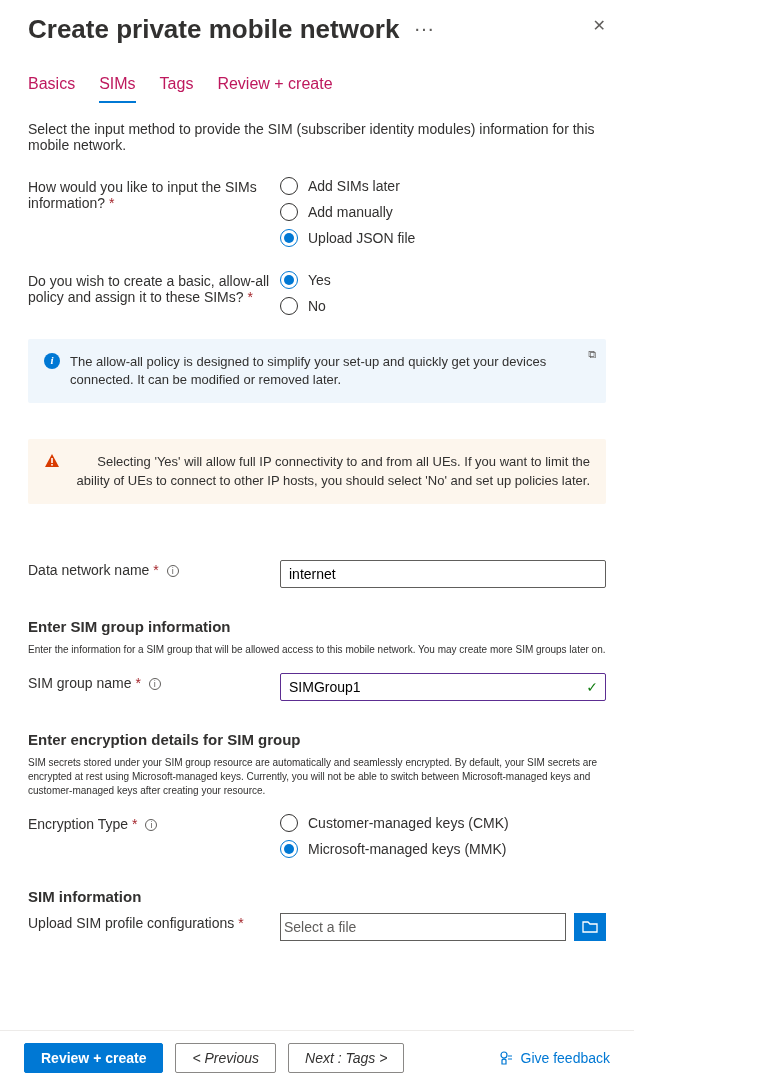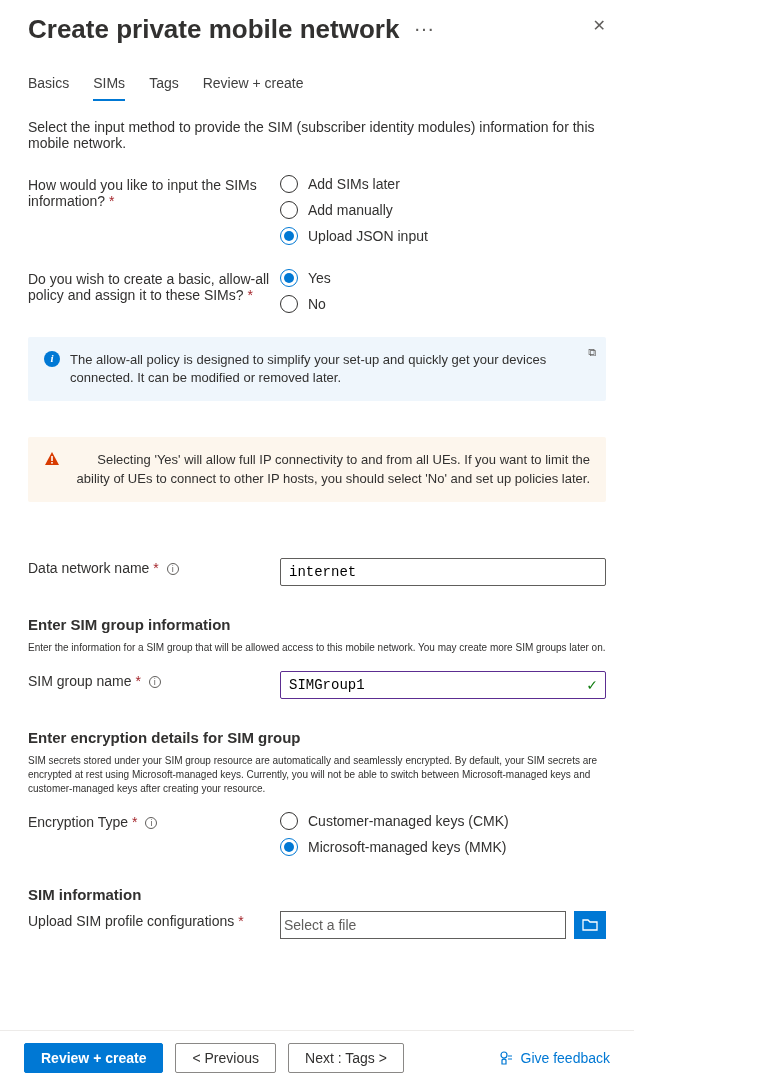--- a/index.html
+++ b/index.html
@@ -4,21 +4,21 @@
 <style>
   * { box-sizing: border-box; }
   html, body { margin: 0; padding: 0; font-family: "Segoe UI", -apple-system, sans-serif; font-size: 14px; color: #323130; background: #fff; }
   .page { width: 634px; min-height: 1085px; position: relative; display: flex; flex-direction: column; }
   .header { display: flex; align-items: flex-start; justify-content: space-between; padding: 14px 24px 0 28px; }
   .header h1 { font-size: 26px; font-weight: 600; margin: 0; display: flex; align-items: center; gap: 16px; }
   .ellipsis { font-size: 14px; color: #605e5c; letter-spacing: 2px; cursor: pointer; }
   .close-x { font-size: 16px; color: #605e5c; cursor: pointer; padding: 4px; line-height: 1; }
   .content { padding: 30px 28px 20px 28px; flex: 1; overflow: auto; }
   .tabs { display: flex; gap: 24px; border-bottom: 0; margin-bottom: 18px; }
-  .tab { padding: 0 0 8px 0; cursor: pointer; color: #404040; font-size: 14px; }
+  .tab { padding: 0 0 8px 0; cursor: pointer; color: #be185d; font-size: 16px; }
   .tab.active { border-bottom: 2px solid #0078d4; font-weight: 400; }
   .intro { margin: 0 0 24px 0; font-size: 14px; color: #323130; }
   .form-row { display: flex; align-items: flex-start; margin-bottom: 12px; }
   .form-label { width: 252px; flex-shrink: 0; padding-top: 2px; font-size: 14px; color: #323130; }
   .req { color: #a4262c; }
   .info-icon { display: inline-block; width: 12px; height: 12px; border: 1px solid #605e5c; border-radius: 50%; text-align: center; line-height: 11px; font-size: 9px; color: #605e5c; margin-left: 4px; vertical-align: middle; }
   .radio-group { display: flex; flex-direction: column; gap: 8px; text-align: right; }
   .radio-item { display: flex; align-items: center; gap: 10px; cursor: pointer; }
   .radio-circle { width: 18px; height: 18px; border: 1px solid #323130; border-radius: 50%; display: flex; align-items: center; justify-content: center; flex-shrink: 0; }
   .radio-item.selected .radio-circle { border-color: #0078d4; }
@@ -26,34 +26,34 @@
   .radio-item.selected .radio-dot { display: block; }
   .radio-label { font-size: 14px; color: #323130; }
   .alert { display: flex; gap: 10px; padding: 14px 16px; margin: 24px 0 36px 0; border-radius: 2px; font-size: 13px; line-height: 1.4; position: relative; }
   .alert.info { background: #eff6fc; border: 0; }
   .alert.warn { background: #fdf6ed; border: 0; margin-top: 0; text-align: right; }
   .alert-icon { flex-shrink: 0; width: 16px; height: 16px; }
   .icon-info { width: 16px; height: 16px; border-radius: 50%; background: #0078d4; color: #fff; display: flex; align-items: center; justify-content: center; font-size: 11px; font-weight: bold; font-style: italic; font-family: Georgia, serif; }
   .icon-warn svg { width: 16px; height: 16px; }
   .alert-text { flex: 1; color: #323130; }
   .popout { position: absolute; top: 8px; right: 10px; font-size: 11px; color: #605e5c; cursor: pointer; }
-  .text-input { width: 100%; max-width: 440px; padding: 5px 8px; font-size: 14px; border: 1px solid #605e5c; border-radius: 2px; outline: none; font-family: Liberation Mono, monospace; }
+  .text-input { width: 100%; max-width: 440px; padding: 5px 8px; font-size: 14px; border: 1px solid #605e5c; border-radius: 2px; outline: none; font-family: Liberation Sans, sans-serif; }
   .text-input.valid { border-color: #5c2d91; padding-right: 40px; }
   .input-wrap { position: relative; width: 100%; max-width: 440px; }
   .check-mark { position: absolute; right: 8px; top: 50%; transform: translateY(-50%); color: #107c10; font-size: 14px; }
   .section-head { font-size: 15px; font-weight: 600; margin: 30px 0 8px 0; }
   .section-desc { font-size: 10px; color: #323130; margin: 0 0 16px 0; line-height: 1.4; }
   .file-row { display: flex; align-items: stretch; gap: 8px; width: 100%; max-width: 470px; }
   .file-input-box { flex: 1; border: 1px solid #605e5c; padding: 5px 3px; font-size: 14px; color: #605e5c; background: #fff; cursor: pointer; min-width: 0; }
   .file-btn { width: 32px; background: #0078d4; border: 1px solid #0078d4; display: flex; align-items: center; justify-content: center; cursor: pointer; }
   .file-btn svg { width: 16px; height: 16px; fill: #fff; }
   .footer { border-top: 1px solid #edebe9; padding: 12px 24px; display: flex; align-items: center; gap: 12px; }
   .btn { padding: 6px 16px; font-size: 14px; border-radius: 2px; cursor: pointer; font-family: inherit; }
   .btn.primary { background: #0078d4; color: #fff; border: 1px solid #0078d4; font-weight: 600; }
-  .btn.secondary { background: #fff; color: #323130; border: 1px solid #8a8886; }
+  .btn.secondary { background: #fff; color: #323130; border: 1px solid #8a8886; font-style: italic; }
   .feedback { margin-left: auto; color: #0078d4; font-size: 14px; cursor: pointer; display: flex; align-items: center; gap: 6px; }
   .feedback svg { width: 16px; height: 16px; fill: #0078d4; }
 </style>
 </head>
 <body>
 
 <div class="page">
   <div class="header">
     <h1>
       <span>Create private mobile network</span>
@@ -82,21 +82,21 @@
           <span class="radio-label">Add SIMs later</span>
         </div>
         <div class="radio-item">
           <span class="radio-circle"></span>
           <span class="radio-label">Add manually</span>
         </div>
         <div class="radio-item selected">
           <span class="radio-circle">
               <span class="radio-dot"></span>
             </span>
-          <span class="radio-label">Upload JSON input</span>
+          <span class="radio-label">Upload JSON file</span>
         </div>
       </div>
     </div>
 
     <div style="height:12px"></div>
 
     <div class="form-row">
       <div class="form-label">
         <span>Do you wish to create a basic, allow-all policy and assign it to these SIMs?</span> <span class="req">*</span>
       </div>

